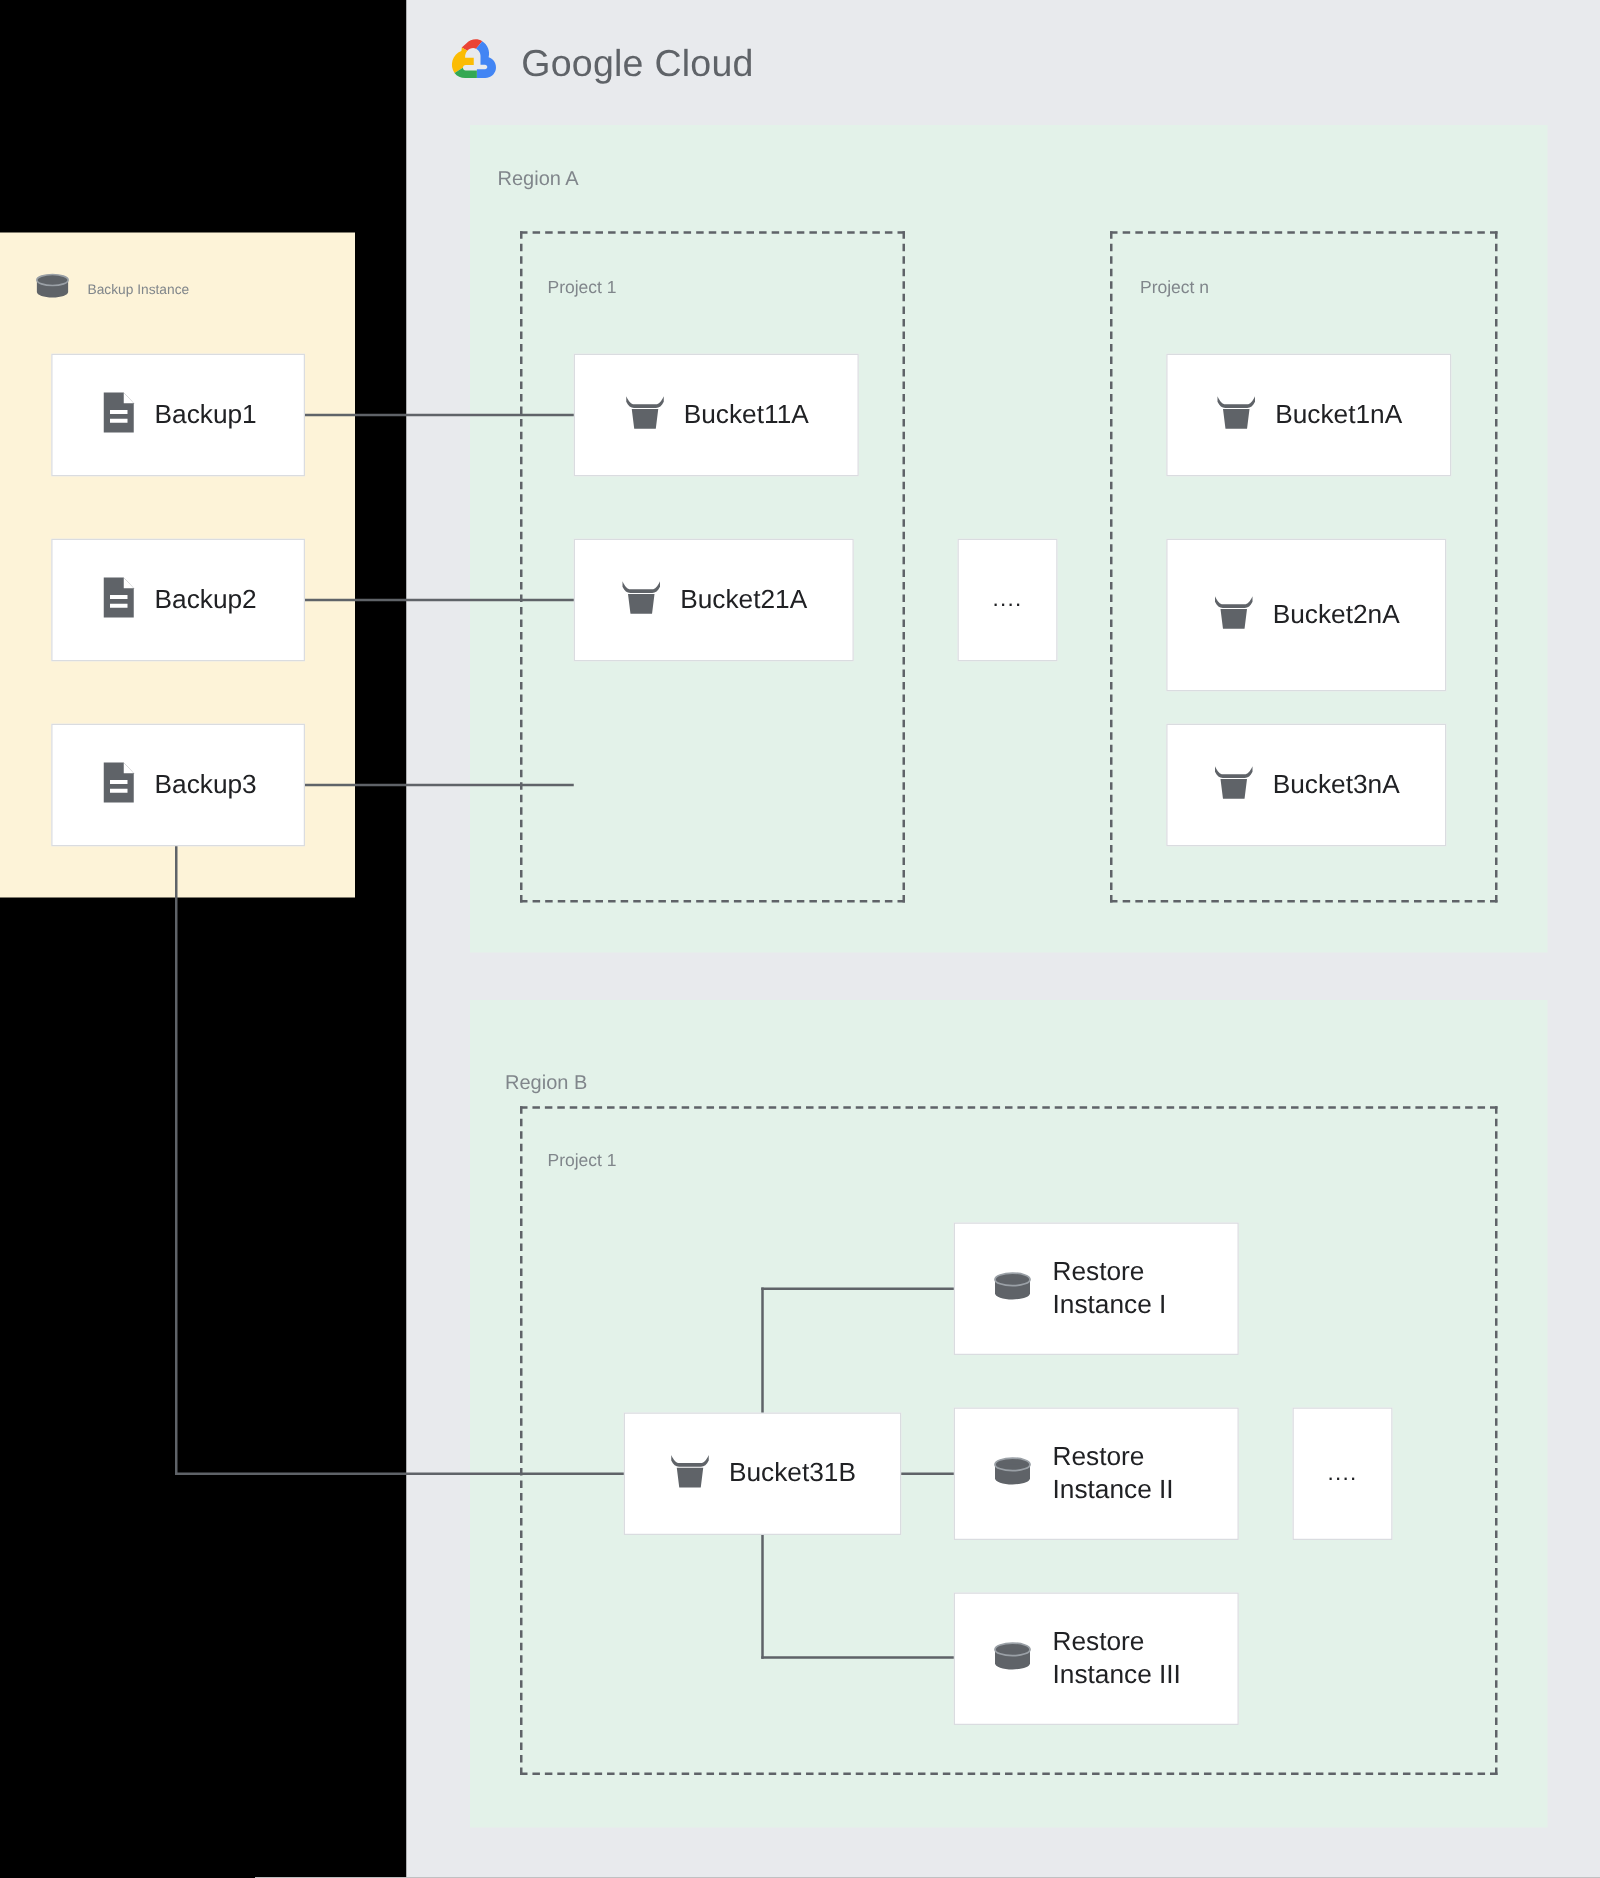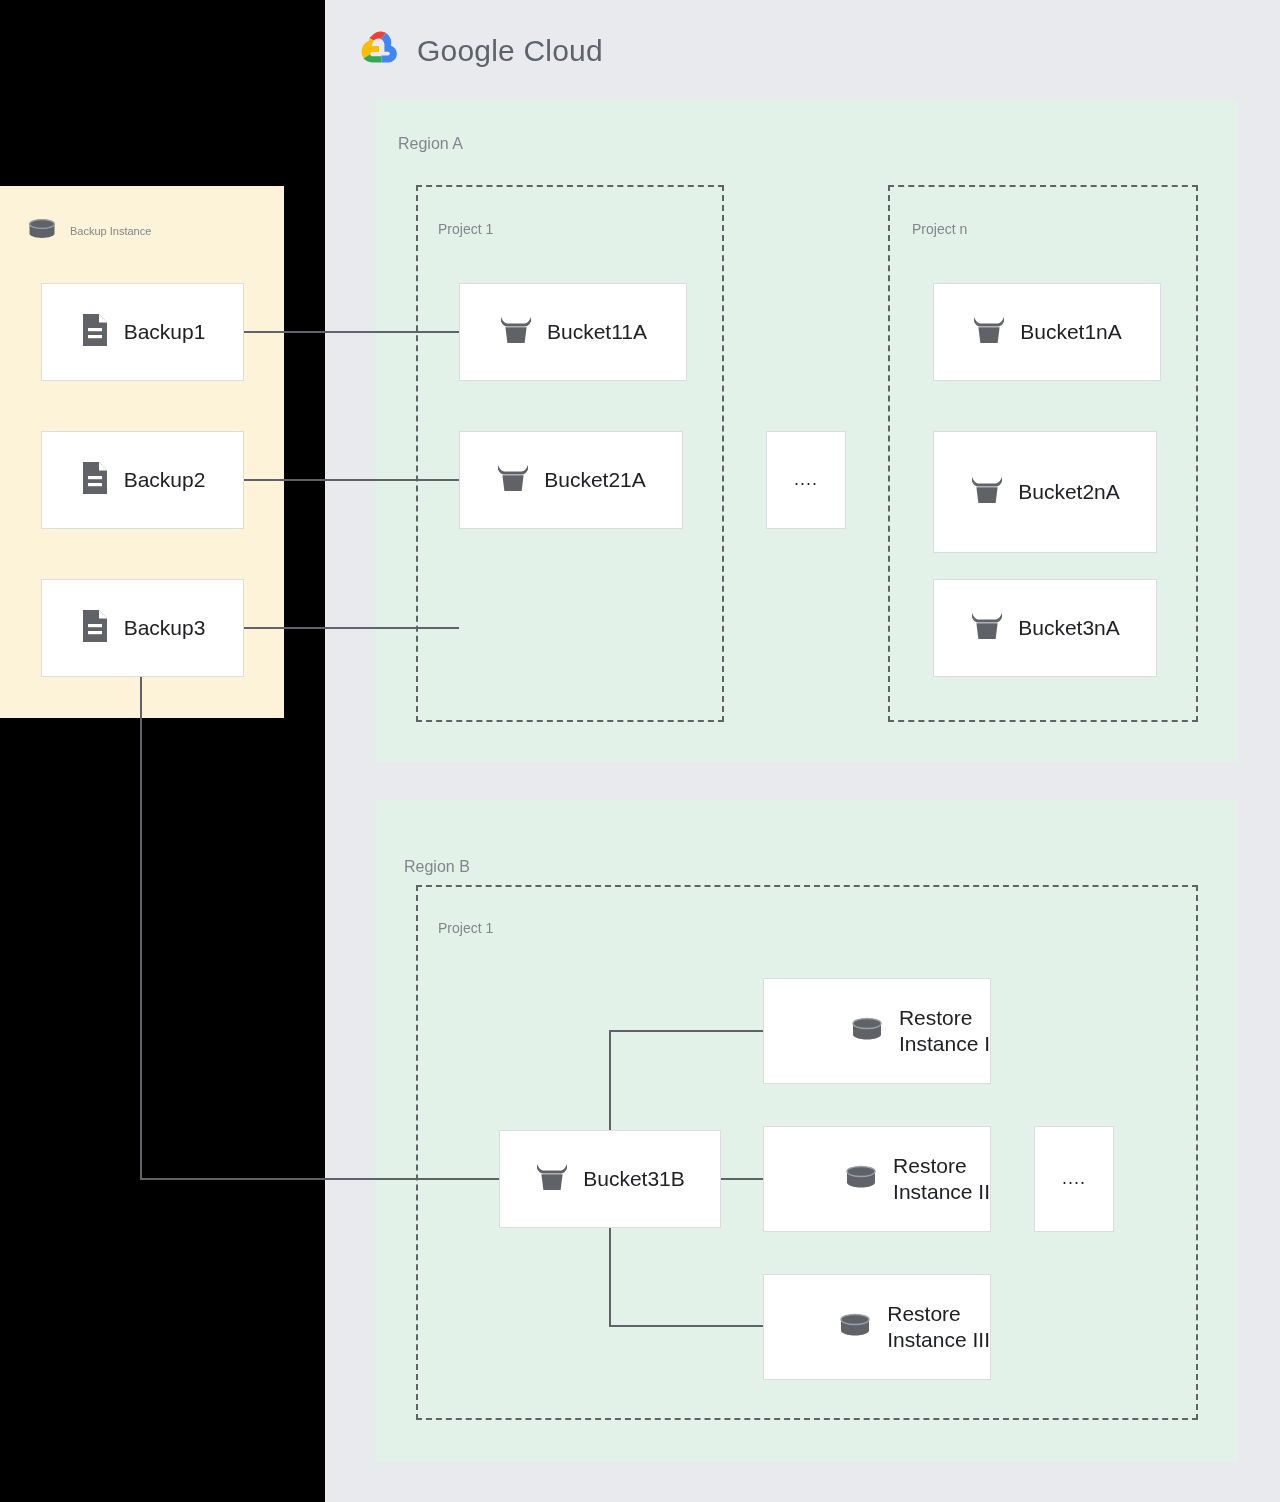--- a/index.html
+++ b/index.html
@@ -98,21 +98,21 @@
     align-items: center;
     justify-content: center;
     gap: 14px;
   }
   .node .label {
     font-size: 21px;
     color: #202124;
     white-space: pre-line;
     line-height: 1.22;
   }
-  .node.two-line { justify-content: flex-end; }
+  .node.two-line { justify-content: flex-start; padding-left: 28px; }
   .node.two-line .label { white-space: pre-line; }
   .node.ellipsis {
     justify-content: center;
   }
   .node.ellipsis .label {
     font-size: 18px;
     color: #202124;
     letter-spacing: 1px;
   }
 

